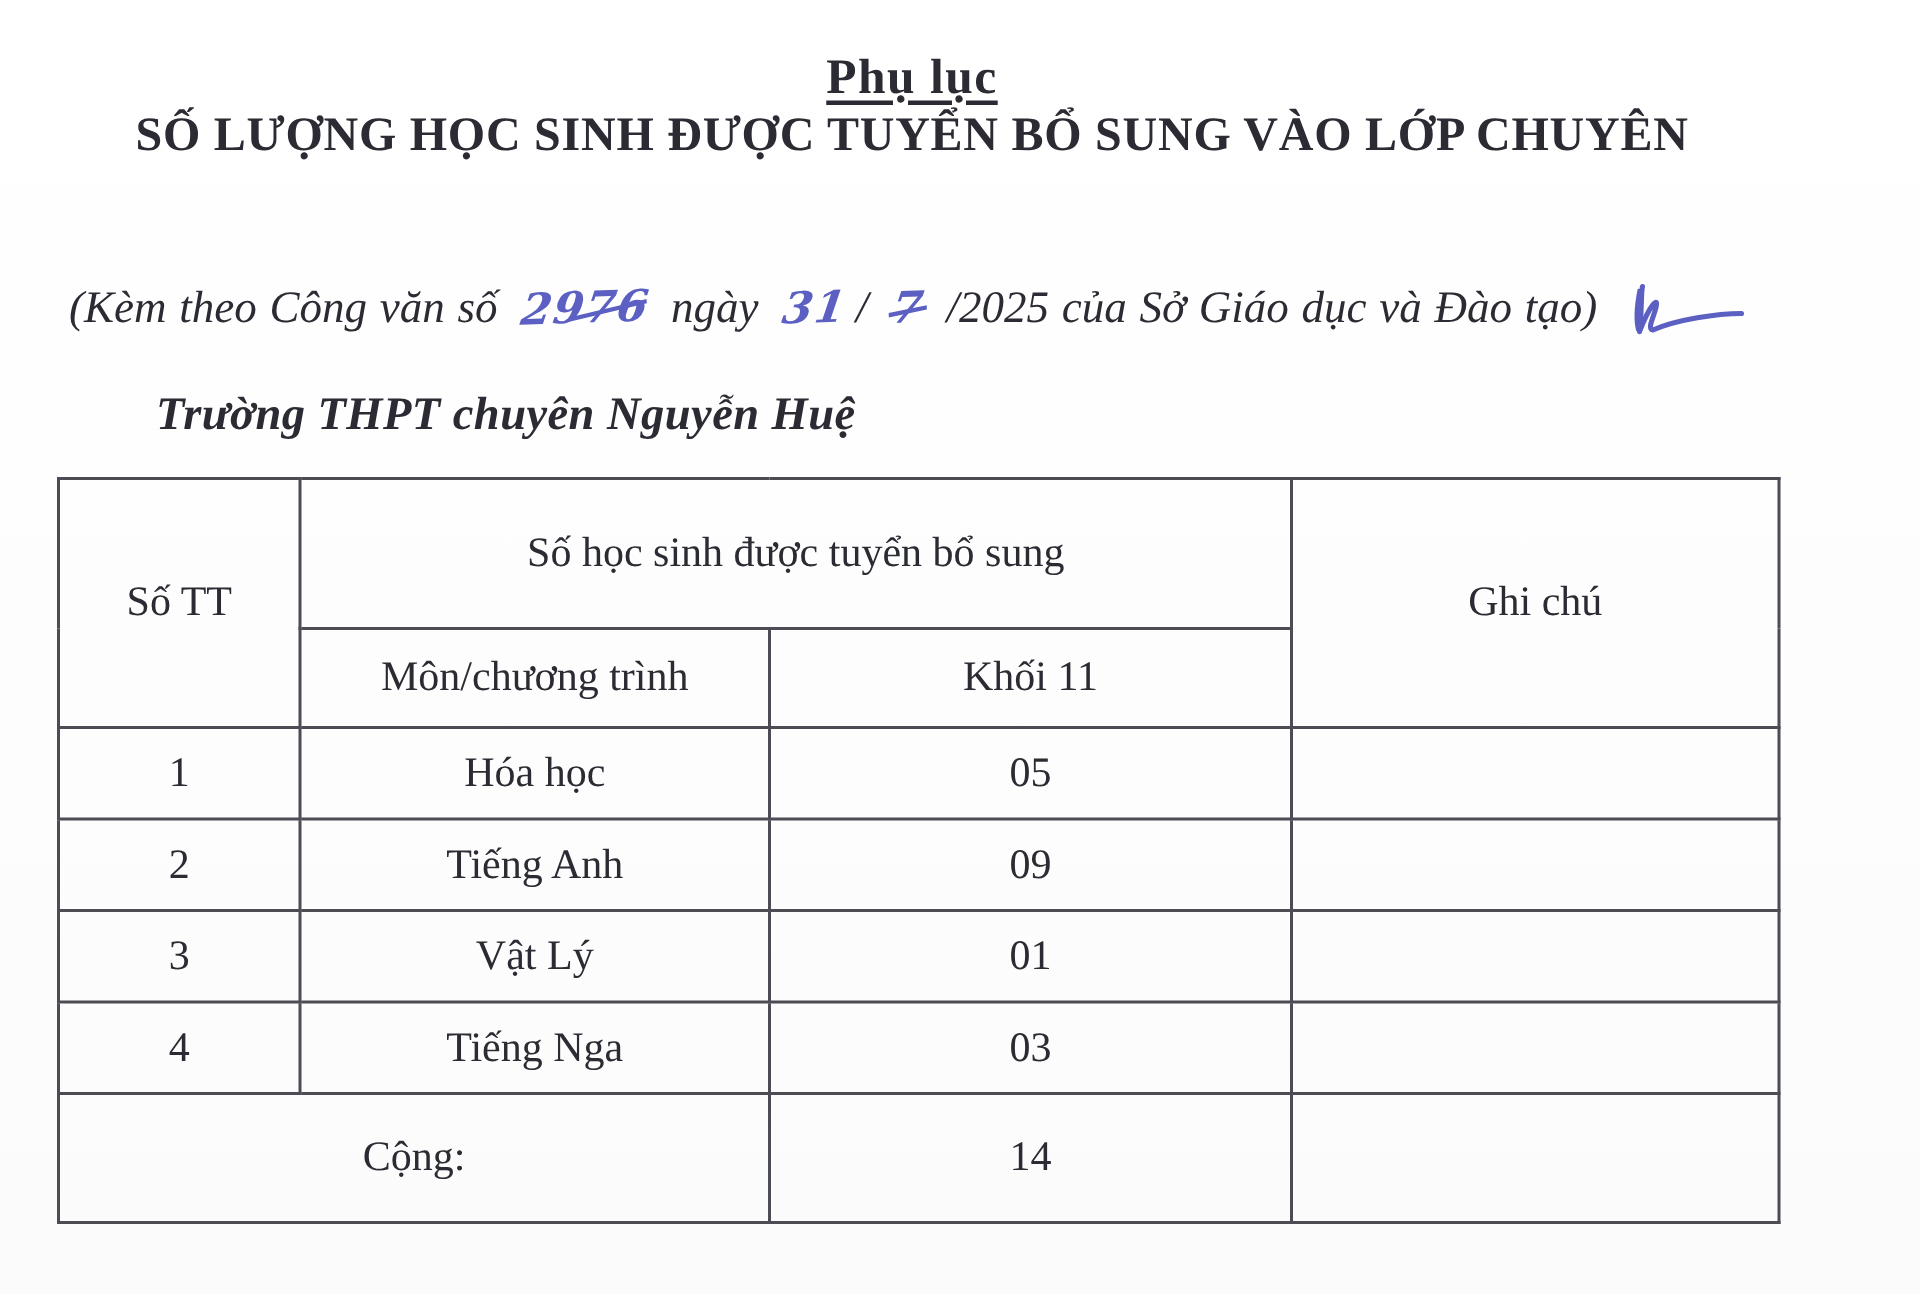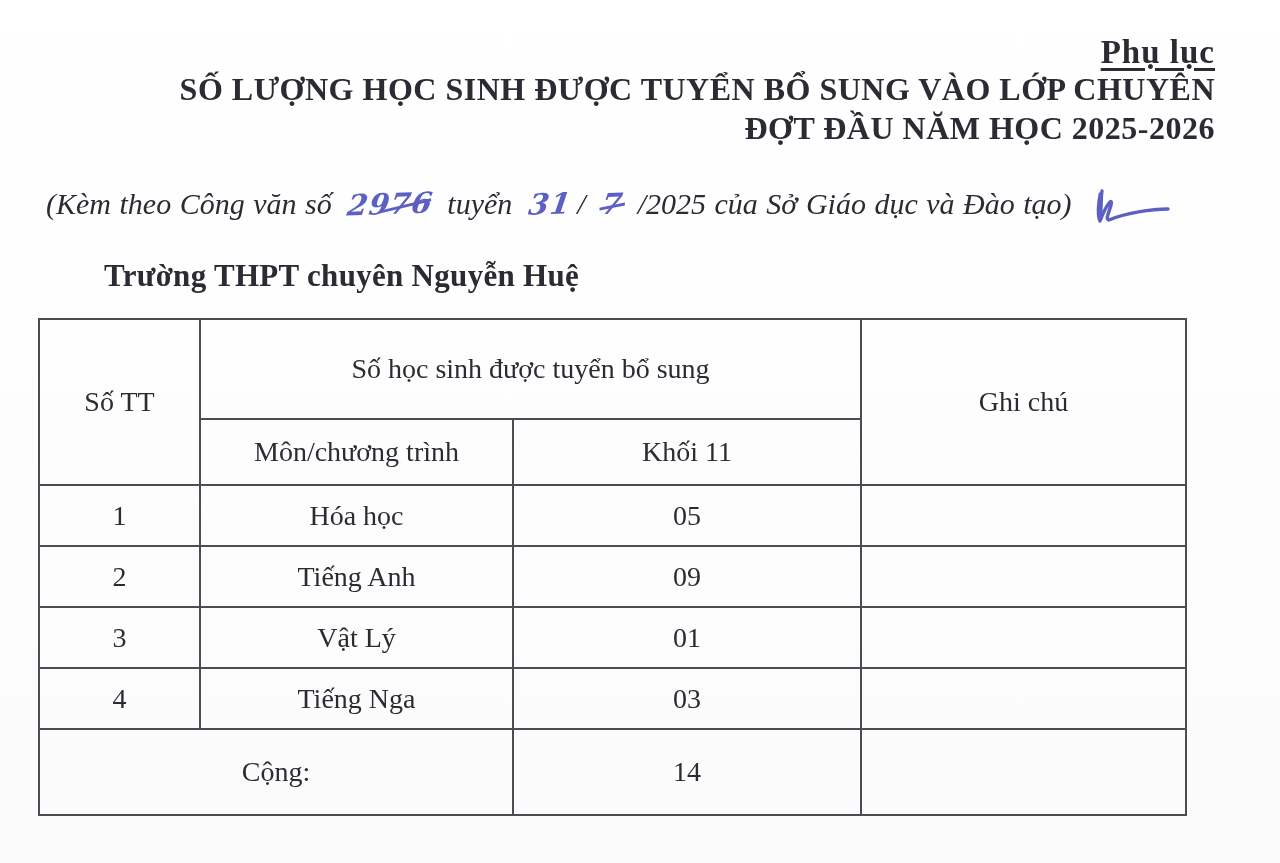--- a/index.html
+++ b/index.html
@@ -12,24 +12,24 @@
     width: 1280px;
     height: 863px;
     background:
       linear-gradient(180deg, #ffffff 0%, #fdfdfd 55%, #fbfbfc 100%);
     font-family: "Liberation Serif", "DejaVu Serif", serif;
     color: #2b2b33;
     overflow: hidden;
   }
   .heading-block {
     position: absolute;
-    left: 25px;
+    left: 13px;
     top: 34px;
     width: 1190px;
-    text-align: right;
+    text-align: center;
     font-family: Liberation Serif, serif;
   }
   .appendix-label {
     display: inline-block;
     font-size: 33px;
     font-weight: bold;
     text-decoration: underline;
     text-underline-offset: 5px;
     text-decoration-thickness: 2.5px;
     letter-spacing: 1px;
@@ -95,20 +95,21 @@
     margin-left: 10px;
     transform: translateY(2px);
   }
   .school-heading {
     position: absolute;
     left: 104px;
     top: 258px;
     font-size: 31px;
     font-weight: bold;
     letter-spacing: 0.3px;
+    font-style: italic;
   }
   table.main-table {
     position: absolute;
     left: 38px;
     top: 318px;
     width: 1147px;
     border-collapse: collapse;
     table-layout: fixed;
     font-size: 28px;
     color: #2b2b33;
@@ -134,27 +135,26 @@
 </head>
 <body>
 
 <div class="page">
 
   <div class="heading-block">
     <div>
       <span class="appendix-label">Phụ lục</span>
     </div>
     <div class="title-line1">SỐ LƯỢNG HỌC SINH ĐƯỢC TUYỂN BỔ SUNG VÀO LỚP CHUYÊN</div>
-    <div class="title-line2">ĐỢT ĐẦU NĂM HỌC 2025-2026</div>
   </div>
 
   <div class="note-line">
     <span>(Kèm theo Công văn số</span>
     <span class="hw hw-struck">2976</span>
-    <span>tuyển</span>
+    <span>ngày</span>
     <span class="hw">31</span><span>/</span>
     <span class="hw hw-crossed">7</span>
     <span>/2025 của Sở Giáo dục và Đào tạo)</span>
     <span class="signature-mark">
       <svg width="80" height="42" viewBox="0 0 80 42">
         <path d="M12,6 C10,16 8,28 10,36 M10,36 C17,18 23,12 21,20 C19,28 15,34 19,35 C35,28 62,24 78,24" fill="none" stroke="#5b60c2" stroke-width="3.4" stroke-linecap="round" stroke-linejoin="round"></path>
         <path d="M11,8 C9,18 8,28 10,35 Z" fill="none" stroke="#5b60c2" stroke-width="4.5" stroke-linecap="round"></path>
       </svg>
     </span>
   </div>

